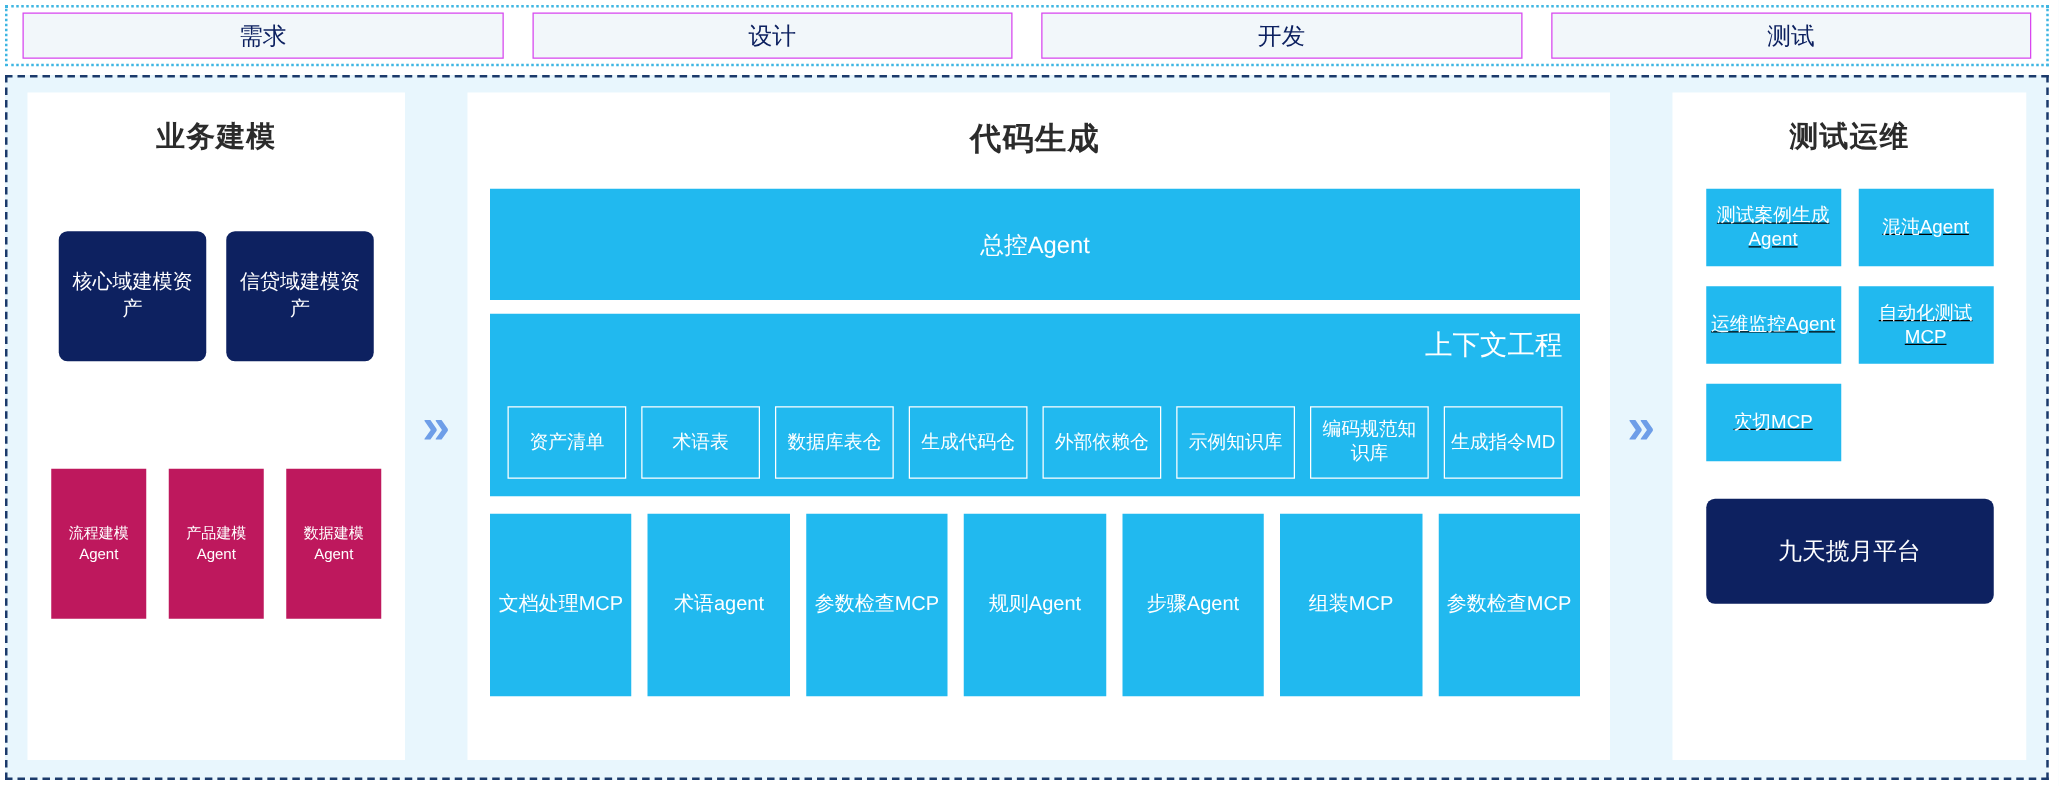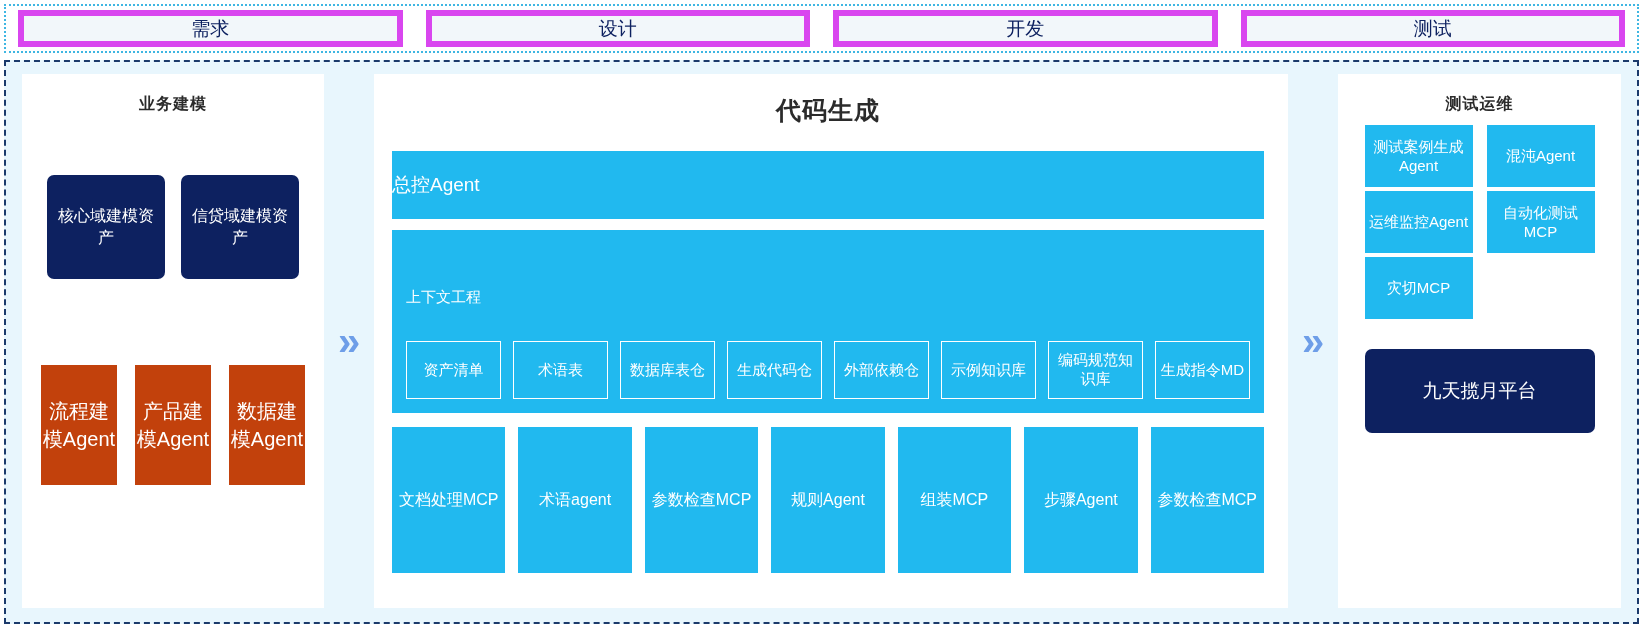--- a/index.html
+++ b/index.html
@@ -27,21 +27,21 @@
     align-items: center;
     justify-content: space-between;
     box-sizing: border-box;
     padding: 0 12px;
   }
   .phase-box {
     flex: 1 1 0;
     height: 37px;
     margin: 0 23px 0 0;
     background: #F2F7FA;
-    border: 6px solid #d946ef;
+    border: 1px solid #d946ef;
     display: flex;
     align-items: center;
     justify-content: center;
     color: #0D2160;
     font-size: 19px;
     box-sizing: border-box;
   }
   .phase-box:last-child { margin-right: 0; }
 
   
@@ -65,21 +65,21 @@
     display: flex;
     flex-direction: column;
     align-items: center;
   }
   .panel-left  { width: 302px; padding: 10px 10px 8px 10px; }
   .panel-mid   { flex: 1 1 auto; padding: 10px 24px 12px 18px; }
   .panel-right { width: 283px; padding: 10px 14px 10px 14px; }
 
   .panel-title {
     color: #2b2b2b;
-    font-size: 16px;
+    font-size: 23px;
     font-weight: bold;
     margin: 10px 0 0 0;
     letter-spacing: 1px;
   }
   .panel-mid .panel-title { font-size: 25px; }
 
   
   .chevron {
     width: 50px;
     display: flex;
@@ -114,59 +114,58 @@
     box-sizing: border-box;
   }
   .left-agents {
     display: flex;
     gap: 18px;
     margin-top: 86px;
   }
   .agent-col {
     width: 76px;
     height: 120px;
-    background: #c2410c;
-    color: #ffffff;
-    font-size: 20px;
+    background: #be185d;
+    color: #ffffff;
+    font-size: 12px;
     line-height: 1.4;
     display: flex;
     align-items: center;
     justify-content: center;
     text-align: center;
     box-sizing: border-box;
   }
 
   
   .mid-stack {
     width: 100%;
     margin-top: 24px;
     display: flex;
     flex-direction: column;
     gap: 11px;
   }
   .master-agent {
-    height: 68px;
+    height: 89px;
     background: #21B9EF;
     color: #ffffff;
     font-size: 19px;
     display: flex;
     align-items: center;
-    justify-content: flex-start;
+    justify-content: center;
   }
   .context-block {
     background: #21B9EF;
     padding: 10px 14px 14px 14px;
     box-sizing: border-box;
   }
   .context-title {
     color: #ffffff;
-    font-size: 15px;
-    text-align: left;
+    font-size: 22px;
+    text-align: right;
     margin-bottom: 10px;
-    margin-top: 48px;
   }
   .context-row {
     display: flex;
     gap: 12px;
     margin-top: 34px;
   }
   .context-item {
     flex: 1 1 0;
     height: 58px;
     border: 1px solid #ffffff;
@@ -196,24 +195,25 @@
     display: flex;
     align-items: center;
     justify-content: center;
     text-align: center;
     padding: 0 2px;
     box-sizing: border-box;
   }
 
   
   .right-grid {
-    margin-top: 10px;
+    margin-top: 26px;
     display: grid;
     grid-template-columns: 108px 108px;
-    gap: 4px 14px;
+    gap: 16px 14px;
+    text-decoration: underline;
   }
   .right-box {
     height: 62px;
     background: #21B9EF;
     color: #ffffff;
     font-size: 15px;
     line-height: 1.3;
     display: flex;
     align-items: center;
     justify-content: center;
@@ -329,24 +329,24 @@
         <div class="tool-item">
           <span>术语agent</span>
         </div>
         <div class="tool-item">
           <span>参数检查MCP</span>
         </div>
         <div class="tool-item">
           <span>规则Agent</span>
         </div>
         <div class="tool-item">
+          <span>步骤Agent</span>
+        </div>
+        <div class="tool-item">
           <span>组装MCP</span>
-        </div>
-        <div class="tool-item">
-          <span>步骤Agent</span>
         </div>
         <div class="tool-item">
           <span>参数检查MCP</span>
         </div>
       </div>
 
     </div>
   </div>
 
   <div class="chevron">

